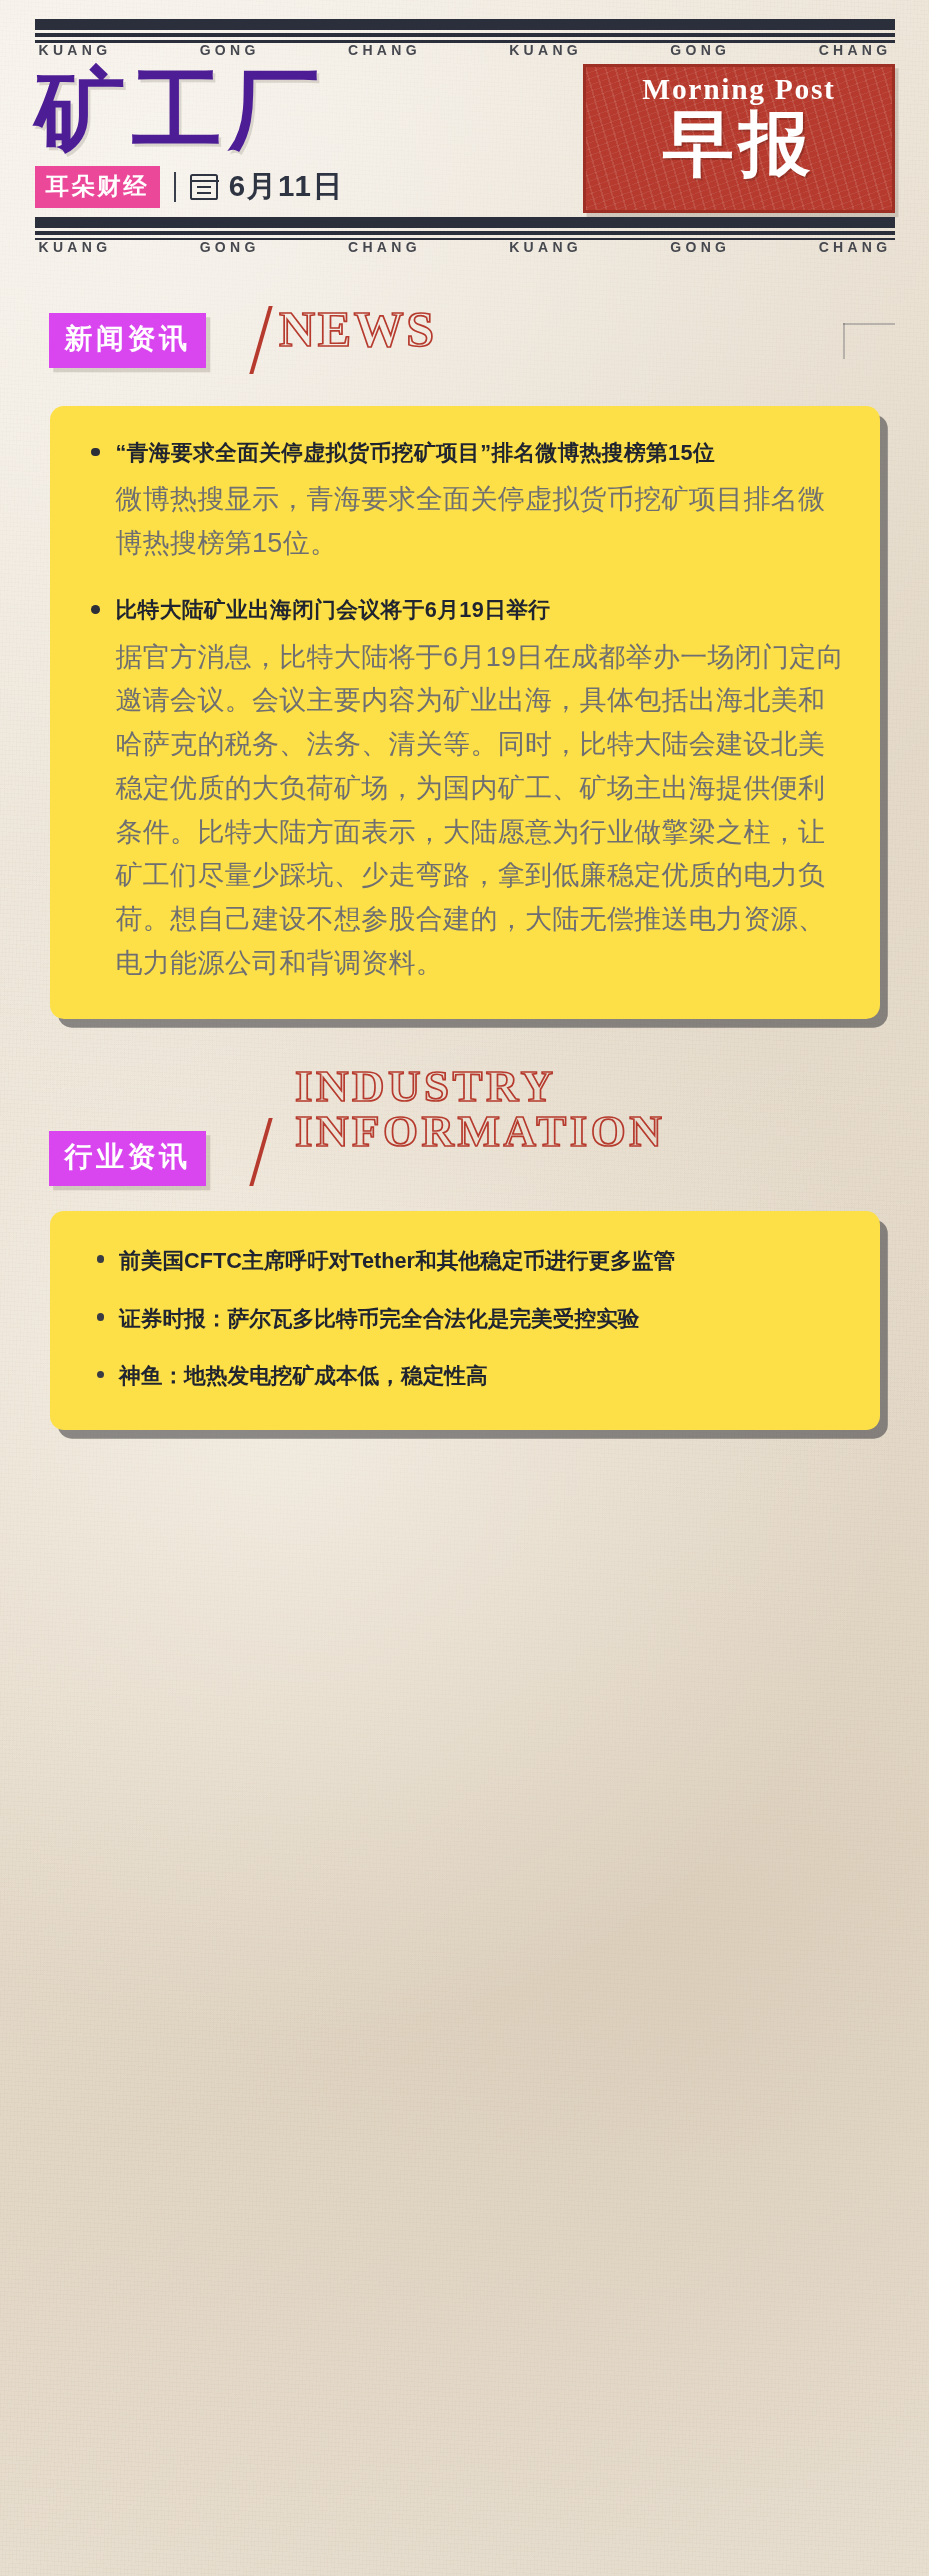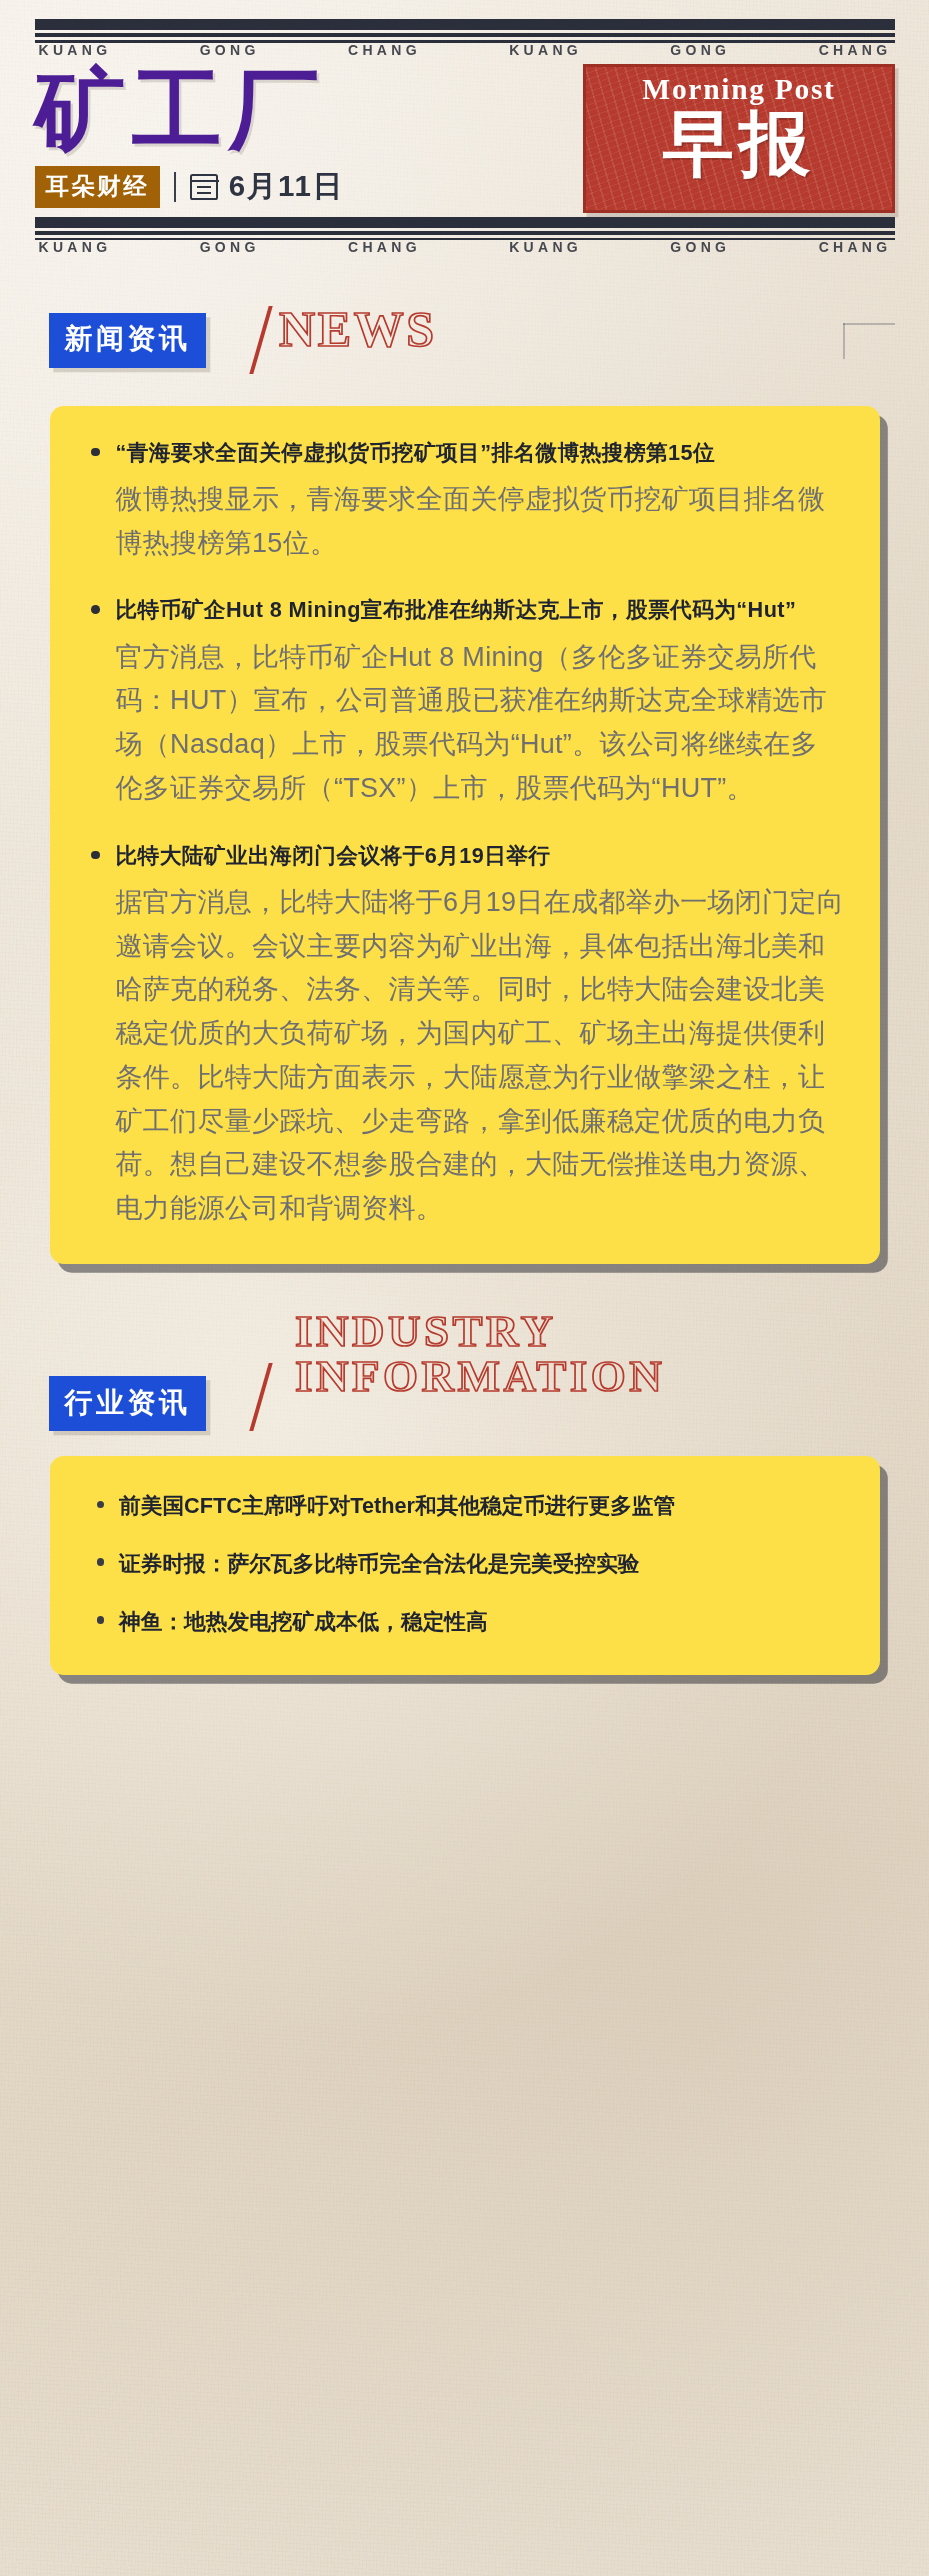--- a/index.html
+++ b/index.html
@@ -72,21 +72,21 @@
     color: #4c1d95;
     letter-spacing: 7px;
     line-height: 1.05;
     margin: 0;
     text-shadow: 2.6px 2.6px 0 rgba(120,110,95,0.22);
   }
   .logo-sub {
     display: flex; align-items: center; margin-top: 7px;
   }
   .brand-badge {
-    background: #a16207;
+    background: #ec4899;
     color: #fff;
     font-size: 23.4px;
     font-weight: 700;
     letter-spacing: 2.6px;
     padding: 4.3px 10.4px 6px;
   }
   .divider-v {
     width: 2.6px; height: 29.5px; background: #3a3f4c; margin: 0 14px;
   }
   .cal-icon {
@@ -137,21 +137,21 @@
   }
 
   
   .section-head {
     position: relative;
     margin: 49px 35px 0 35px;
     height: 83px;
   }
   .section-head .tag {
     position: absolute; left: 14px; top: 12px;
-    background: #1d4ed8; color: #fff;
+    background: #d946ef; color: #fff;
     font-size: 28px; font-weight: 700; letter-spacing: 3.5px;
     padding: 7.8px 15.6px 9.5px;
     box-shadow: 4.3px 4.3px 0 rgba(120,110,95,0.25);
   }
   .section-head .slash {
     position: absolute; left: 224px; top: 5.2px;
     width: 4.3px; height: 68px; background: #b63a2d;
     transform: skewX(-16deg);
   }
   .section-head .en {
@@ -275,24 +275,20 @@
     <div class="deco"></div>
   </div>
 
   <div class="card">
     <ul class="news-list">
       <li>
         <div class="n-title">“青海要求全面关停虚拟货币挖矿项目”排名微博热搜榜第15位</div>
         <div class="n-body">微博热搜显示，青海要求全面关停虚拟货币挖矿项目排名微博热搜榜第15位。</div>
       </li>
       <li>
-        <div class="n-title">比特币矿企Hut 8 Mining宣布批准在纳斯达克上市，股票代码为“Hut”</div>
-        <div class="n-body">官方消息，比特币矿企Hut 8 Mining（多伦多证券交易所代码：HUT）宣布，公司普通股已获准在纳斯达克全球精选市场（Nasdaq）上市，股票代码为“Hut”。该公司将继续在多伦多证券交易所（“TSX”）上市，股票代码为“HUT”。</div>
-      </li>
-      <li>
         <div class="n-title">比特大陆矿业出海闭门会议将于6月19日举行</div>
         <div class="n-body">据官方消息，比特大陆将于6月19日在成都举办一场闭门定向邀请会议。会议主要内容为矿业出海，具体包括出海北美和哈萨克的税务、法务、清关等。同时，比特大陆会建设北美稳定优质的大负荷矿场，为国内矿工、矿场主出海提供便利条件。比特大陆方面表示，大陆愿意为行业做擎梁之柱，让矿工们尽量少踩坑、少走弯路，拿到低廉稳定优质的电力负荷。想自己建设不想参股合建的，大陆无偿推送电力资源、电力能源公司和背调资料。</div>
       </li>
     </ul>
   </div>
 
   <div class="section-head two-line">
     <div class="tag">行业资讯</div>
     <div class="slash"></div>
     <div class="en">

